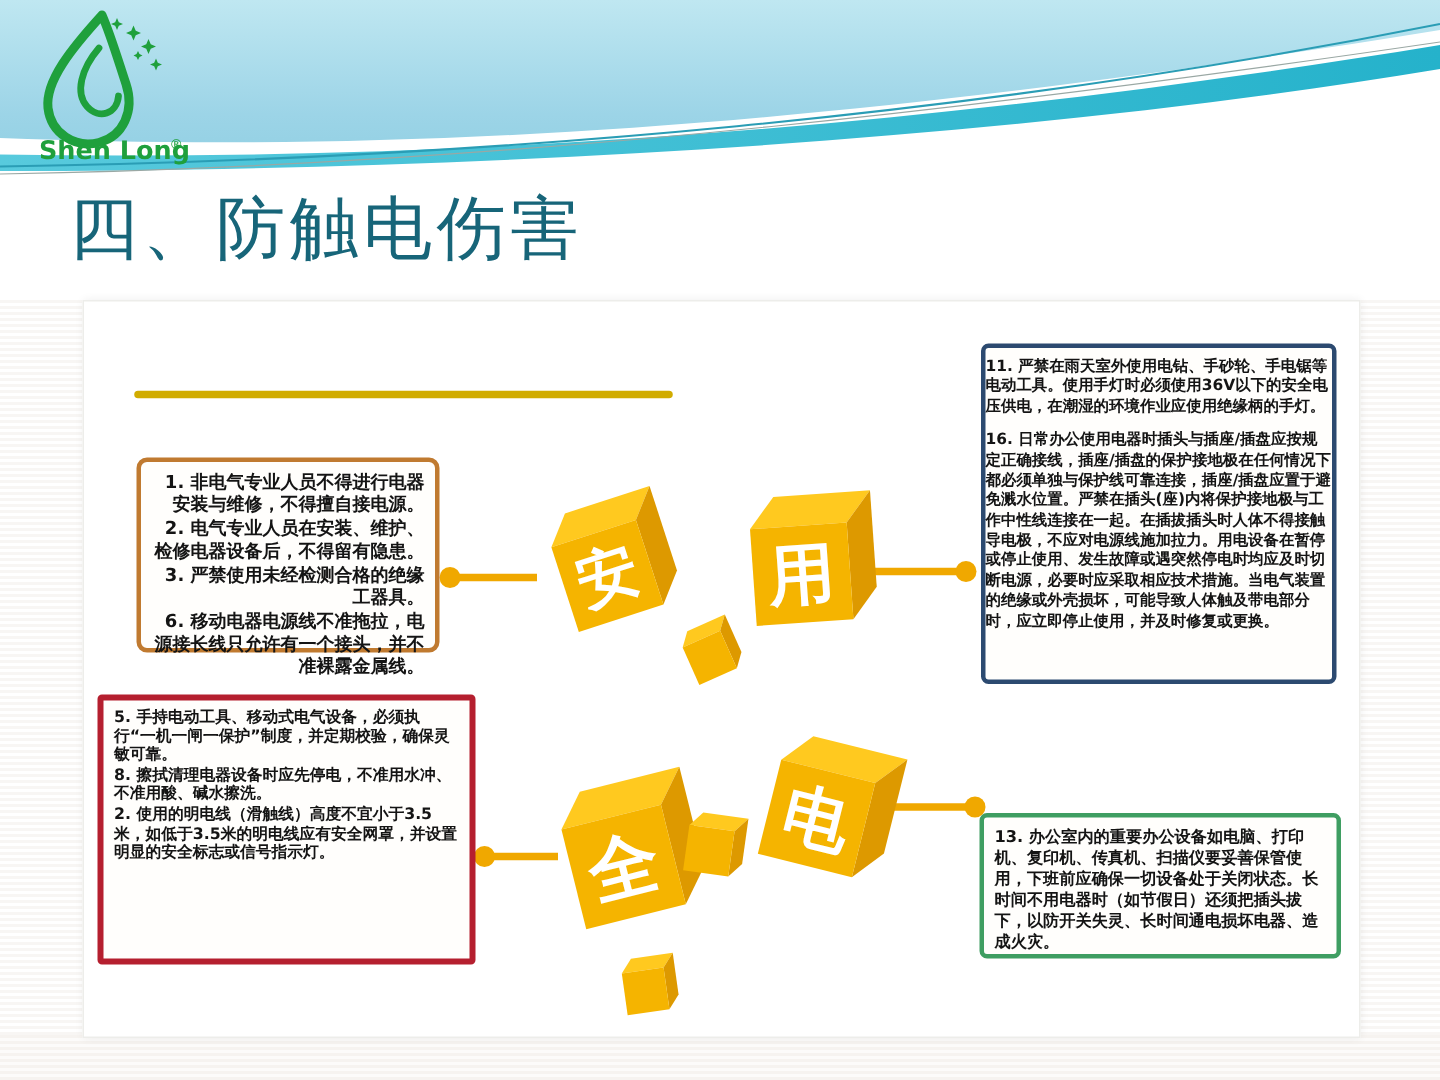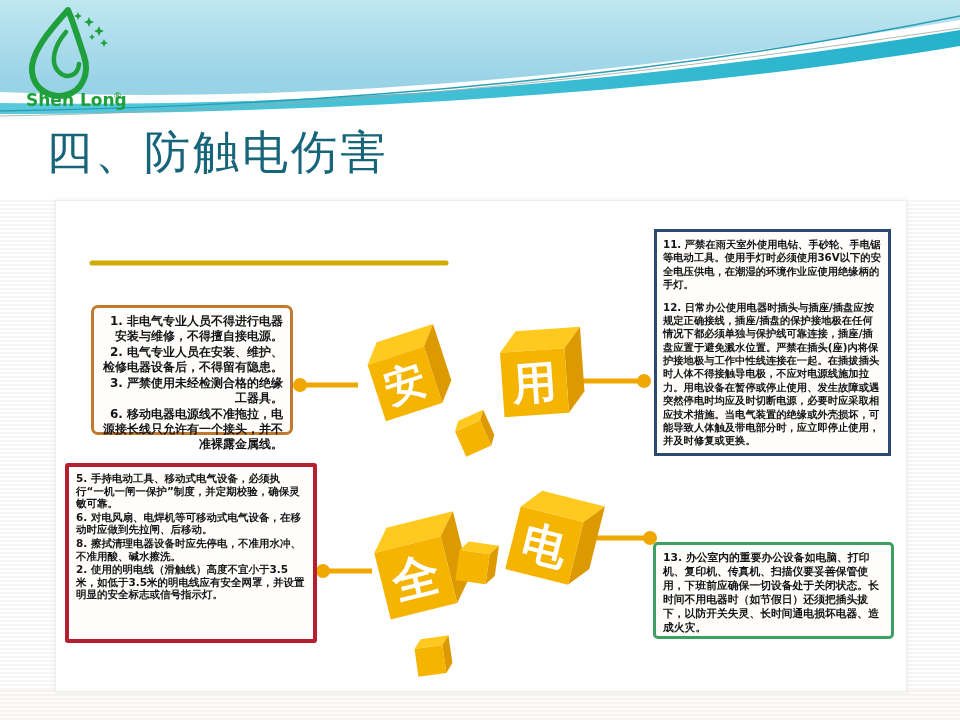--- a/index.html
+++ b/index.html
@@ -43,22 +43,22 @@
     border:3px solid #c07a30;border-radius:7px;
     padding:6px 7px;font-size:12px;line-height:1.25;text-align:right;
   }
   .box-red{
     left:9px;top:262px;width:252px;height:180px;
     border:4px solid #b51f2f;border-radius:3px;
     padding:5px 7px;font-size:10.5px;line-height:1.2;
   }
   .box-blue{
     left:598px;top:28px;width:237px;height:227px;
-    border:3px solid #2c4a70;border-radius:0;
-    padding:6px 6px;font-size:10.3px;line-height:1.3;
+    border:3px solid #2c4a70;border-radius:5px;
+    padding:6px 0;font-size:10.3px;line-height:1.3;
   }
   .box-blue .item{margin-bottom:9px;}
   .box-green{
     left:597px;top:324px;width:241px;height:97px;
     border:3px solid #3f9e62;border-radius:5px;
     padding:6px 7px;font-size:10.8px;line-height:1.3;margin-top:17px;
   }
 </style>
 </head>
 <body>
@@ -172,27 +172,26 @@
 
   <div class="rule-box box-orange">
     <div class="item">1. 非电气专业人员不得进行电器安装与维修，不得擅自接电源。</div>
     <div class="item">2. 电气专业人员在安装、维护、检修电器设备后，不得留有隐患。</div>
     <div class="item">3. 严禁使用未经检测合格的绝缘工器具。</div>
     <div class="item">6. 移动电器电源线不准拖拉，电源接长线只允许有一个接头，并不准裸露金属线。</div>
   </div>
 
   <div class="rule-box box-red">
     <div class="item">5. 手持电动工具、移动式电气设备，必须执行“一机一闸一保护”制度，并定期校验，确保灵敏可靠。</div>
-    <div class="item">6. 对电风扇、电焊机等可移动式电气设备，在移动时应做到先拉闸、后移动。</div>
     <div class="item">8. 擦拭清理电器设备时应先停电，不准用水冲、不准用酸、碱水擦洗。</div>
     <div class="item">2. 使用的明电线（滑触线）高度不宜小于3.5米，如低于3.5米的明电线应有安全网罩，并设置明显的安全标志或信号指示灯。</div>
   </div>
 
   <div class="rule-box box-blue">
     <div class="item">11. 严禁在雨天室外使用电钻、手砂轮、手电锯等电动工具。使用手灯时必须使用36V以下的安全电压供电，在潮湿的环境作业应使用绝缘柄的手灯。</div>
-    <div class="item">12. 日常办公使用电器时插头与插座/插盘应按规定正确接线，插座/插盘的保护接地极在任何情况下都必须单独与保护线可靠连接，插座/插盘应置于避免溅水位置。严禁在插头(座)内将保护接地极与工作中性线连接在一起。在插拔插头时人体不得接触导电极，不应对电源线施加拉力。用电设备在暂停或停止使用、发生故障或遇突然停电时均应及时切断电源，必要时应采取相应技术措施。当电气装置的绝缘或外壳损坏，可能导致人体触及带电部分时，应立即停止使用，并及时修复或更换。</div>
+    <div class="item">16. 日常办公使用电器时插头与插座/插盘应按规定正确接线，插座/插盘的保护接地极在任何情况下都必须单独与保护线可靠连接，插座/插盘应置于避免溅水位置。严禁在插头(座)内将保护接地极与工作中性线连接在一起。在插拔插头时人体不得接触导电极，不应对电源线施加拉力。用电设备在暂停或停止使用、发生故障或遇突然停电时均应及时切断电源，必要时应采取相应技术措施。当电气装置的绝缘或外壳损坏，可能导致人体触及带电部分时，应立即停止使用，并及时修复或更换。</div>
   </div>
 
   <div class="rule-box box-green">
     <div class="item">13. 办公室内的重要办公设备如电脑、打印机、复印机、传真机、扫描仪要妥善保管使用，下班前应确保一切设备处于关闭状态。长时间不用电器时（如节假日）还须把插头拔下，以防开关失灵、长时间通电损坏电器、造成火灾。</div>
   </div>
 
 </div>
 
 </body></html>

